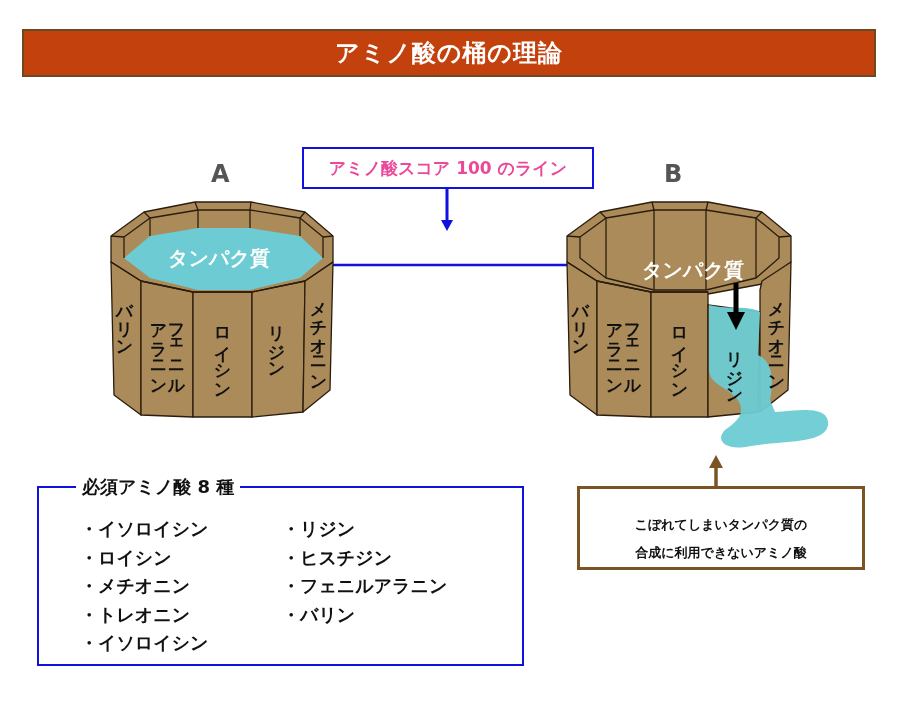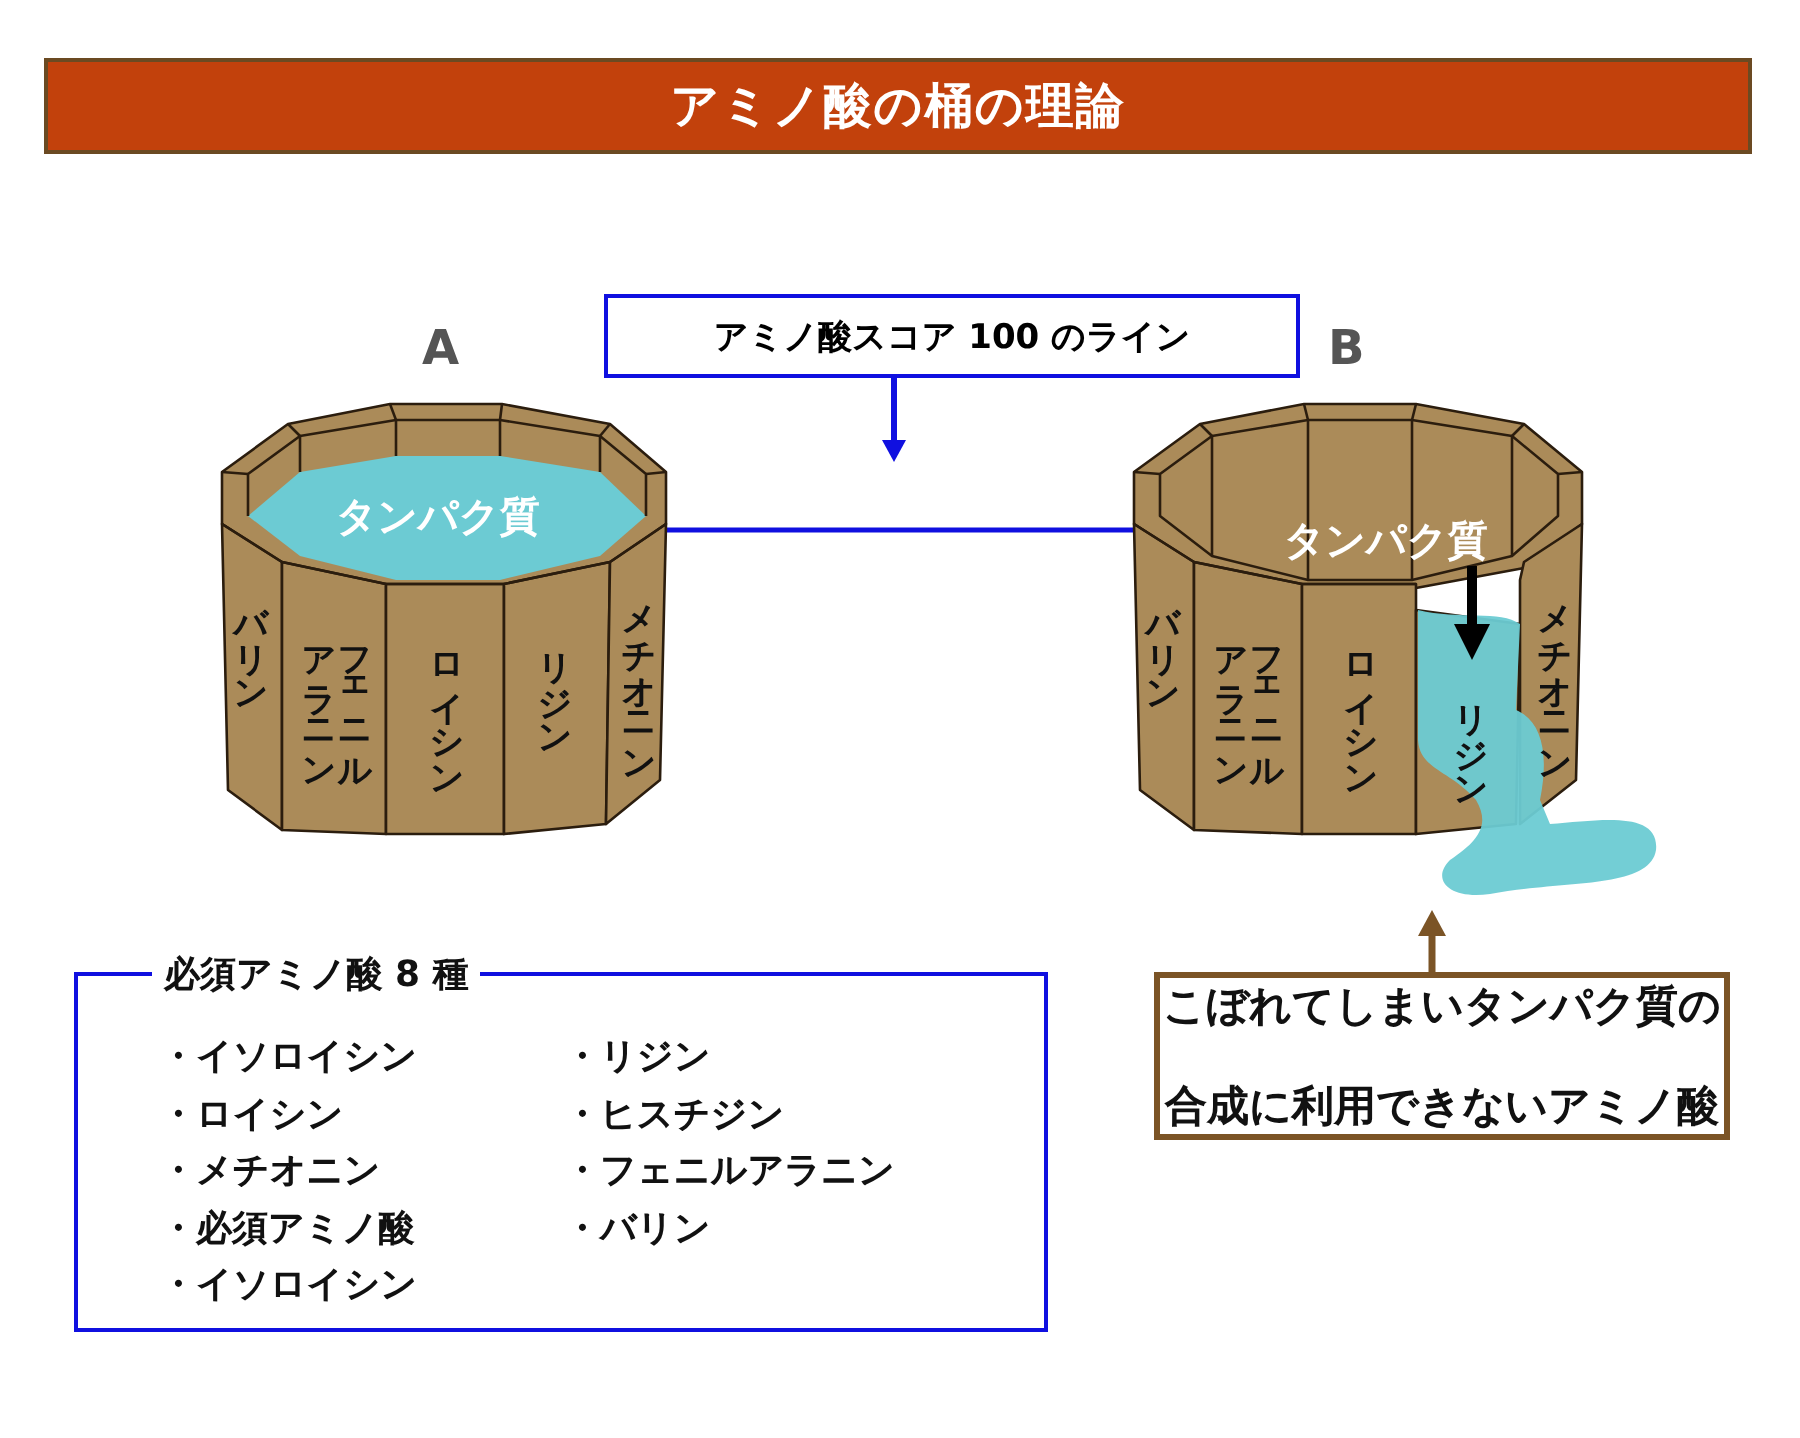--- a/index.html
+++ b/index.html
@@ -1,27 +1,27 @@
 <!DOCTYPE html>
 <html><head>
 <meta charset="utf-8">
 <style>
   html,body{margin:0;padding:0;background:#fff;}
   body{width:900px;height:719px;position:relative;overflow:hidden;font-family:"DejaVu Sans","Liberation Sans",sans-serif;}
   .title-bar{position:absolute;left:22px;top:29px;width:854px;height:48px;background:#c2410c;border:2px solid #6b4a22;box-sizing:border-box;display:flex;align-items:center;justify-content:center;}
   .title-bar span{color:#fff;font-size:24px;font-weight:bold;letter-spacing:1px;}
   .label-letter{position:absolute;font-size:24px;font-weight:bold;color:#555;}
-  .score-box{position:absolute;left:302px;top:147px;width:348px;height:42px;border:2px solid #1010e0;box-sizing:border-box;background:#fff;display:flex;align-items:center;justify-content:center;font-size:17px;color:#000000;font-weight:bold;}
+  .score-box{position:absolute;left:302px;top:147px;width:292px;height:42px;border:2px solid #1010e0;box-sizing:border-box;background:#fff;display:flex;align-items:center;justify-content:center;font-size:17px;color:#ec4899;font-weight:bold;}
   svg.diagram{position:absolute;left:0;top:0;}
   .stave-text{position:absolute;writing-mode:vertical-rl;text-orientation:upright;font-size:17px;font-weight:bold;color:#111;letter-spacing:-1px;line-height:1;}
   .protein-text{position:absolute;font-size:20px;color:#fff;font-weight:bold;text-align:right;}
   .essential-box{position:absolute;left:37px;top:486px;width:487px;height:180px;border:2px solid #1010e0;box-sizing:border-box;}
   .essential-title{position:absolute;left:76px;top:475px;background:#fff;padding:0 6px;font-size:18px;font-weight:bold;color:#111;}
   .list-col{position:absolute;font-size:18px;font-weight:bold;color:#111;line-height:28.5px;}
-  .spill-box{position:absolute;left:577px;top:486px;width:288px;height:84px;border:3px solid #7b5426;box-sizing:border-box;display:flex;flex-direction:column;align-items:center;justify-content:space-between;font-size:21px;font-weight:bold;color:#111;line-height:28px;}
+  .spill-box{position:absolute;left:577px;top:486px;width:288px;height:84px;border:3px solid #7b5426;box-sizing:border-box;display:flex;flex-direction:column;align-items:center;justify-content:flex-end;font-size:13px;font-weight:bold;color:#111;line-height:28px;}
 </style>
 </head>
 <body>
 
 <div class="title-bar">
   <span>アミノ酸の桶の理論</span>
 </div>
 
 <div class="label-letter" style="left:211px;top:160px;">A</div>
 <div class="label-letter" style="left:664px;top:160px;">B</div>
@@ -110,21 +110,21 @@
 <div class="stave-text" style="left:671px;top:316px;">ロイシン</div>
 <div class="stave-text" style="left:726px;top:340px;">リジン</div>
 <div class="stave-text" style="left:768px;top:290px;">メチオニン</div>
 
 <div class="essential-box"></div>
 <div class="essential-title">必須アミノ酸 8 種</div>
 <div class="list-col" style="left:80px;top:515px;">
   <div>・イソロイシン</div>
   <div>・ロイシン</div>
   <div>・メチオニン</div>
-  <div>・必須アミノ酸</div>
+  <div>・トレオニン</div>
   <div>・イソロイシン</div>
 </div>
 <div class="list-col" style="left:282px;top:515px;">
   <div>・リジン</div>
   <div>・ヒスチジン</div>
   <div>・フェニルアラニン</div>
   <div>・バリン</div>
 </div>
 
 <div class="spill-box">

